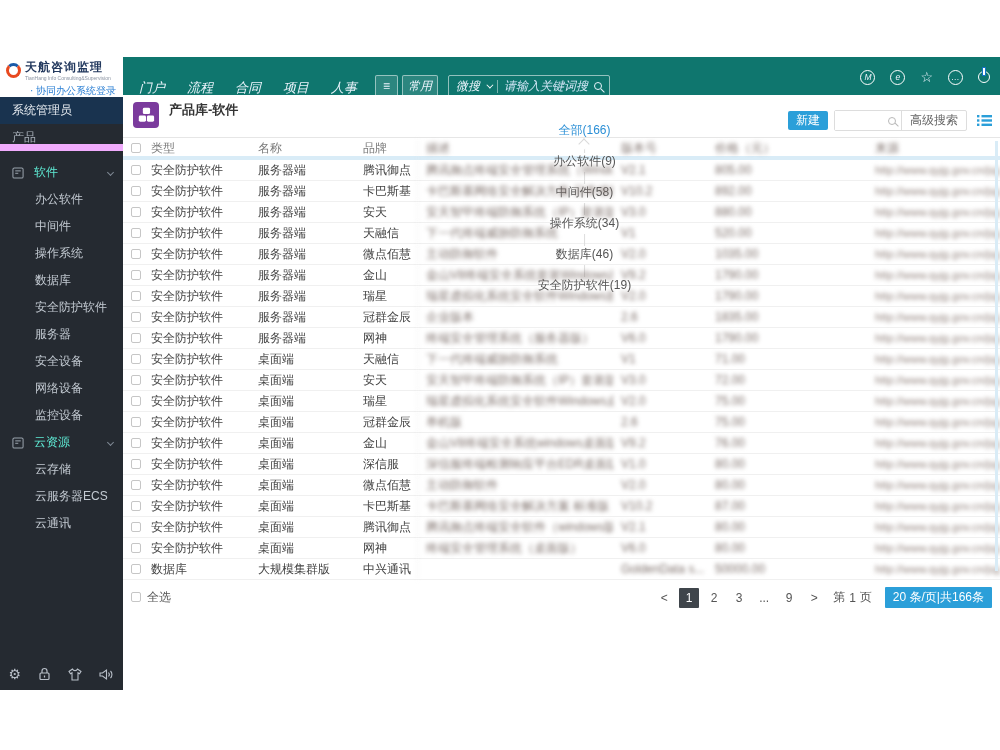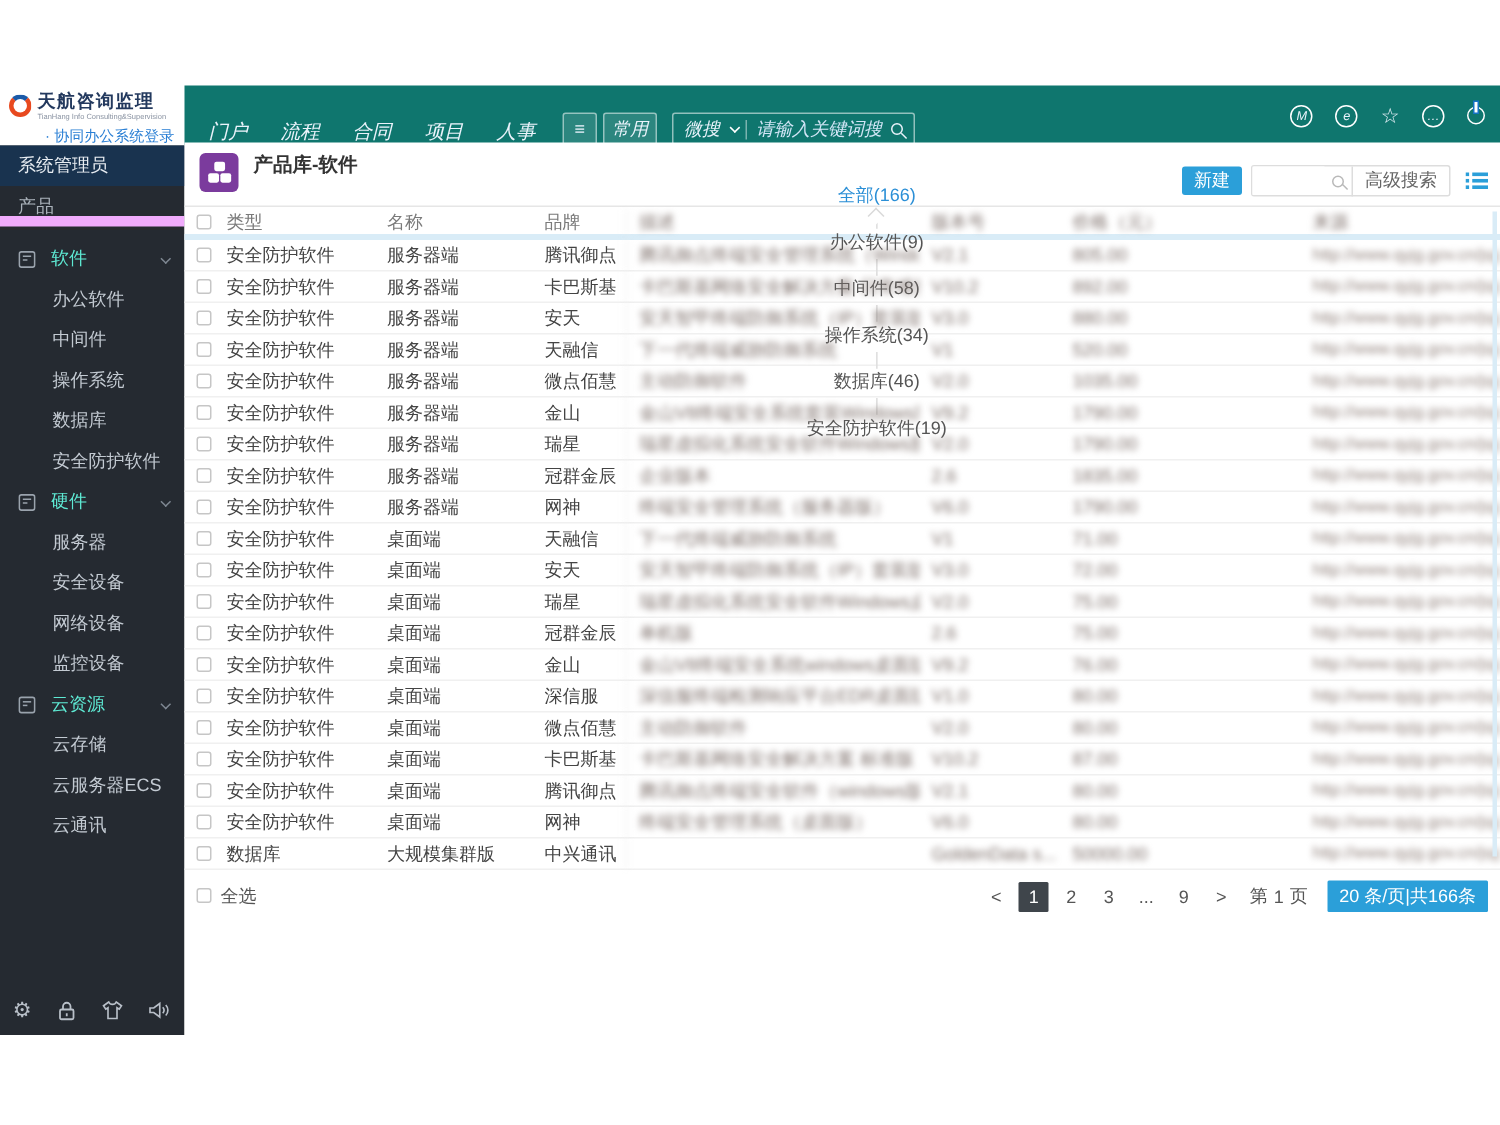--- a/index.html
+++ b/index.html
@@ -142,31 +142,20 @@
             </svg>
           </span>
           <span class="gl">软件</span>
           <span class="chev-sb"></span>
         </div>
         <div class="nav-item">办公软件</div>
         <div class="nav-item">中间件</div>
         <div class="nav-item">操作系统</div>
         <div class="nav-item">数据库</div>
         <div class="nav-item">安全防护软件</div>
-        <div class="nav-group-header">
-          <span class="gi">
-            <svg width="12" height="12" viewBox="0 0 13 13" fill="none" stroke="#9aa3ad" stroke-width="1.1">
-              <rect x="1" y="1" width="11" height="11" rx="1.5"></rect>
-              <line x1="3.5" y1="4.2" x2="9.5" y2="4.2"></line>
-              <line x1="3.5" y1="6.8" x2="6.8" y2="6.8"></line>
-            </svg>
-          </span>
-          <span class="gl">硬件</span>
-          <span class="chev-sb"></span>
-        </div>
         <div class="nav-item">服务器</div>
         <div class="nav-item">安全设备</div>
         <div class="nav-item">网络设备</div>
         <div class="nav-item">监控设备</div>
         <div class="nav-group-header">
           <span class="gi">
             <svg width="12" height="12" viewBox="0 0 13 13" fill="none" stroke="#9aa3ad" stroke-width="1.1">
               <rect x="1" y="1" width="11" height="11" rx="1.5"></rect>
               <line x1="3.5" y1="4.2" x2="9.5" y2="4.2"></line>
               <line x1="3.5" y1="6.8" x2="6.8" y2="6.8"></line>

